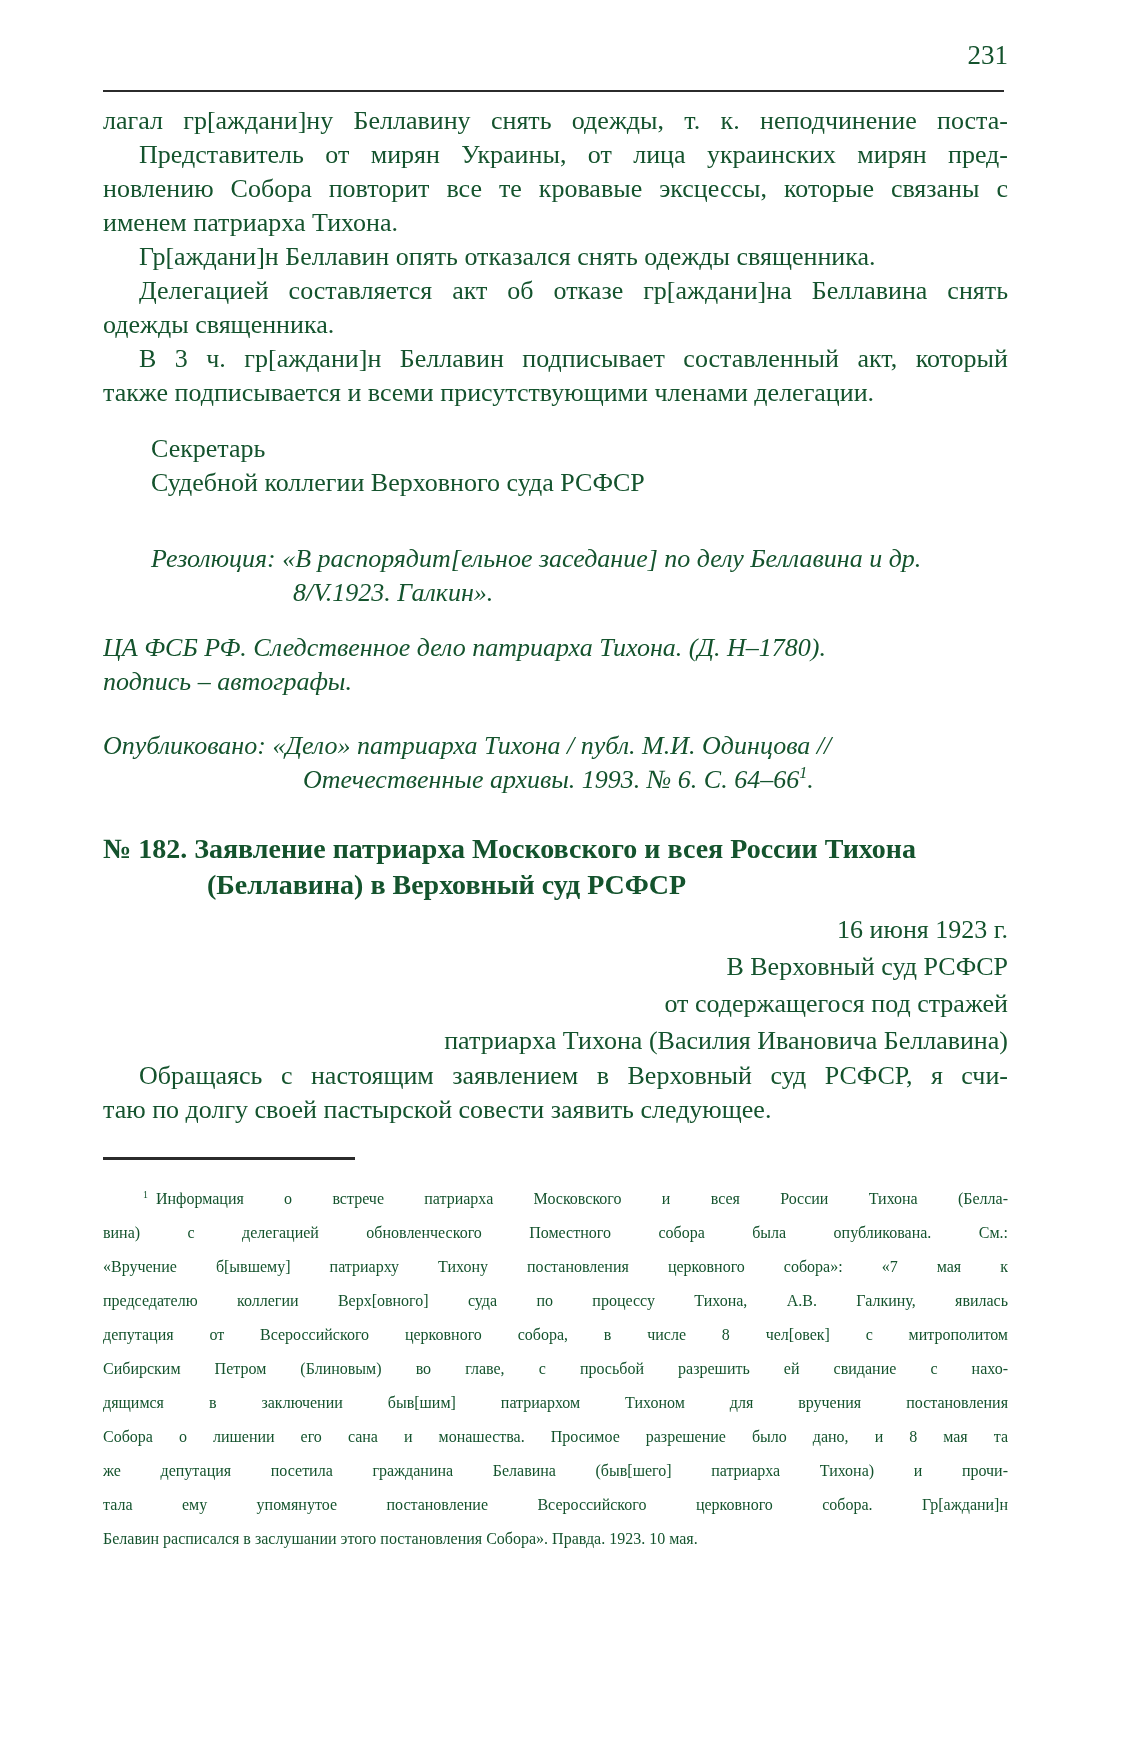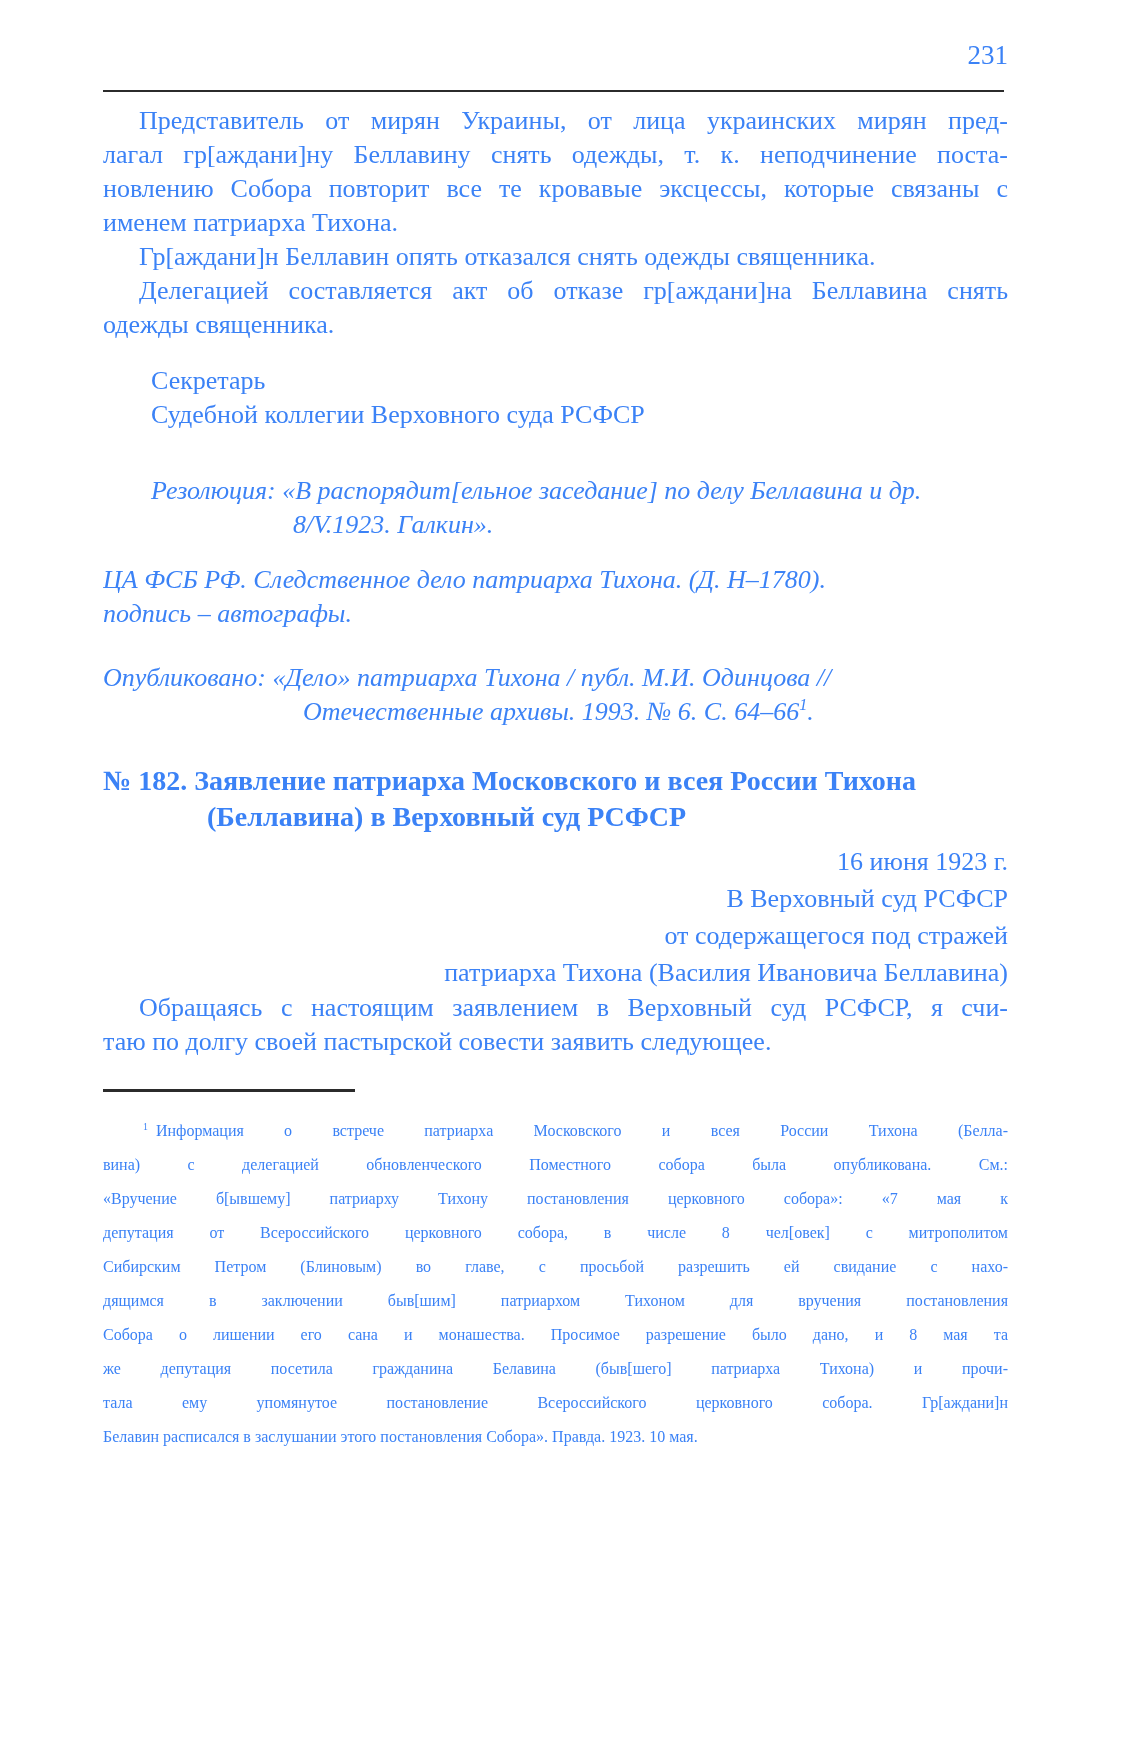--- a/index.html
+++ b/index.html
@@ -1,20 +1,20 @@
 <!DOCTYPE html>
 <html lang="ru"><head>
 <meta charset="utf-8">
 <style>
   html,body{margin:0;padding:0;background:#e8e8e8;}
   .page{
     position:relative;
     width:1146px;height:1758px;
     background:#ffffff;
-    color:#3b82f6;
+    color:#14532d;
     font-family:"Liberation Serif","DejaVu Serif",serif;
     overflow:hidden;
     box-sizing:border-box;
   }
   .content{margin-left:103px;width:905px;}
   .page-number{
     position:absolute;top:40px;left:103px;width:905px;
     text-align:right;font-size:27px;line-height:30px;
   }
   .head-rule{
@@ -55,31 +55,35 @@
 
 <div class="page">
 
   <div class="page-number">231</div>
   <div class="head-rule"></div>
 
   <div class="content main">
 
     <section class="body-text">
       <p class="para">
+        <span class="ln just">лагал гр[аждани]ну Беллавину снять одежды, т. к. неподчинение поста-</span>
         <span class="ln just ind">Представитель от мирян Украины, от лица украинских мирян пред-</span>
-        <span class="ln just">лагал гр[аждани]ну Беллавину снять одежды, т. к. неподчинение поста-</span>
         <span class="ln just">новлению Собора повторит все те кровавые эксцессы, которые связаны с</span>
         <span class="ln">именем патриарха Тихона.</span>
       </p>
       <p class="para">
         <span class="ln ind">Гр[аждани]н Беллавин опять отказался снять одежды священника.</span>
       </p>
       <p class="para">
         <span class="ln just ind">Делегацией составляется акт об отказе гр[аждани]на Беллавина снять</span>
         <span class="ln">одежды священника.</span>
+      </p>
+      <p class="para">
+        <span class="ln just ind">В 3 ч. гр[аждани]н Беллавин подписывает составленный акт, который</span>
+        <span class="ln">также подписывается и всеми присутствующими членами делегации.</span>
       </p>
     </section>
 
     <section class="signature">
       <div class="ln sig-ind">Секретарь</div>
       <div class="ln sig-row">
         <span>Судебной коллегии Верховного суда РСФСР</span>
         <span>Быков</span>
       </div>
     </section>
@@ -122,20 +126,21 @@
     </p>
 
     <div class="fn-rule"></div>
 
     <section class="footnote">
       <div class="ln just fn-first">
         <sup class="fn-sup">1</sup><span>Информация о встрече патриарха Московского и всея России Тихона (Белла-</span>
       </div>
       <div class="ln just">вина) с делегацией обновленческого Поместного собора была опубликована. См.:</div>
       <div class="ln just">«Вручение б[ывшему] патриарху Тихону постановления церковного собора»: «7 мая к</div>
+      <div class="ln just">председателю коллегии Верх[овного] суда по процессу Тихона, А.В. Галкину, явилась</div>
       <div class="ln just">депутация от Всероссийского церковного собора, в числе 8 чел[овек] с митрополитом</div>
       <div class="ln just">Сибирским Петром (Блиновым) во главе, с просьбой разрешить ей свидание с нахо-</div>
       <div class="ln just">дящимся в заключении быв[шим] патриархом Тихоном для вручения постановления</div>
       <div class="ln just">Собора о лишении его сана и монашества. Просимое разрешение было дано, и 8 мая та</div>
       <div class="ln just">же депутация посетила гражданина Белавина (быв[шего] патриарха Тихона) и прочи-</div>
       <div class="ln just">тала ему упомянутое постановление Всероссийского церковного собора. Гр[аждани]н</div>
       <div class="ln">Белавин расписался в заслушании этого постановления Собора». Правда. 1923. 10 мая.</div>
     </section>
 
   </div>

